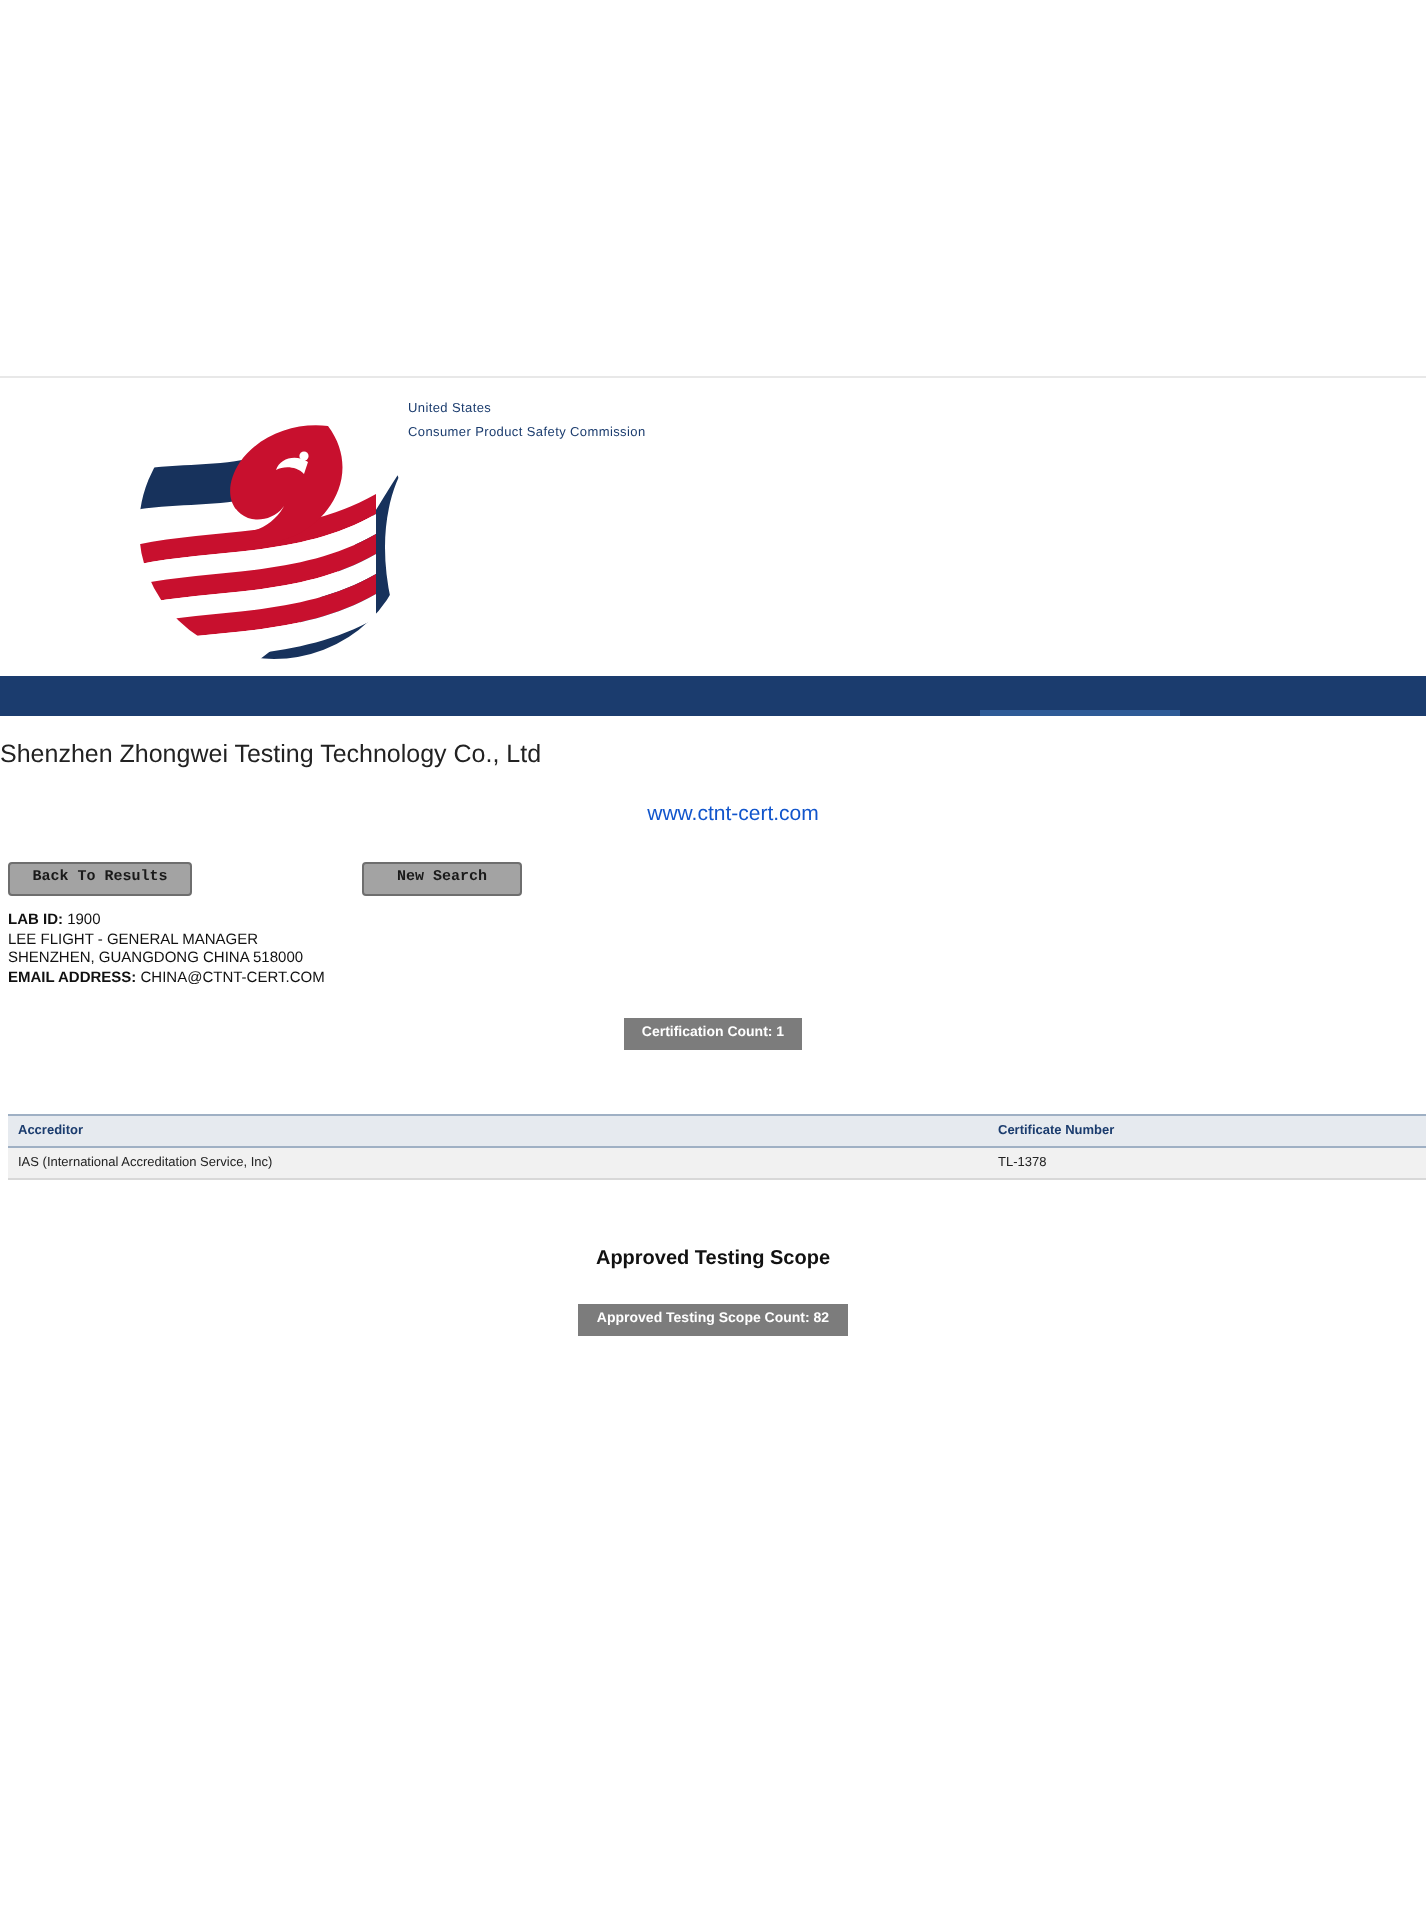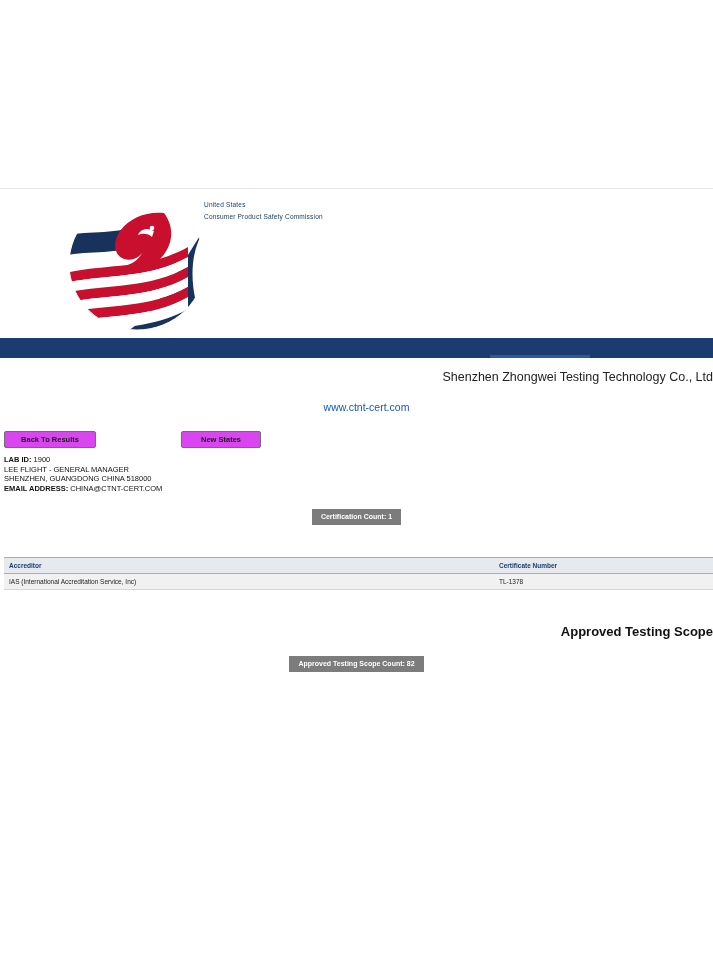--- a/index.html
+++ b/index.html
@@ -74,21 +74,21 @@
 
   
   .content {
     position: absolute;
     top: 358px;
     left: 0;
     width: 713px;
   }
 
   .lab-title {
-    text-align: right;
+    text-align: left;
     font-size: 12.5px;
     color: #222222;
     margin-top: 12px;
   }
   .lab-url {
     text-align: center;
     font-size: 10.5px;
     color: #1155cc;
     margin-top: 17px;
     text-decoration: none;
@@ -97,24 +97,24 @@
   }
 
   .button-row {
     position: relative;
     height: 18px;
     margin-top: 18px;
   }
   .gold-button {
     position: absolute;
     height: 17px;
-    background: #d946ef;
+    background: #a3a3a3;
     border: 1px solid #6e6e6e;
     border-radius: 2px;
-    font-family: Liberation Sans, sans-serif;
+    font-family: Liberation Mono, monospace;
     font-size: 7.5px;
     font-weight: bold;
     color: #1a1a1a;
     cursor: pointer;
     padding: 0;
     line-height: 15px;
   }
   .btn-back { left: 4px; width: 92px; }
   .btn-new { left: 181px; width: 80px; }
 
@@ -177,22 +177,22 @@
     background: #f1f1f1;
     font-size: 6.5px;
     color: #222222;
     padding: 4px 5px;
     border-bottom: 1px solid #d8d8d8;
   }
   .col-accreditor { width: 480px; }
   .col-certnumber { width: 225px; }
 
   .scope-heading {
-    text-align: right;
-    font-size: 13px;
+    text-align: center;
+    font-size: 10px;
     font-weight: bold;
     color: #111111;
     margin-top: 34px;
   }
   .scope-badge-wrap {
     text-align: center;
     margin-top: 13px;
   }
 </style>
 </head>
@@ -242,21 +242,21 @@
 </div>
 
 <div class="content">
 
   <div class="lab-title">Shenzhen Zhongwei Testing Technology Co., Ltd</div>
 
   <a class="lab-url" href="#">www.ctnt-cert.com</a>
 
   <div class="button-row">
     <button class="gold-button btn-back">Back To Results</button>
-    <button class="gold-button btn-new">New States</button>
+    <button class="gold-button btn-new">New Search</button>
   </div>
 
 
   <div class="contact-block">
     <div>
       <span class="lbl">LAB ID:</span>
       <span>1900</span>
     </div>
     <div>LEE FLIGHT - GENERAL MANAGER</div>
     <div>SHENZHEN, GUANGDONG CHINA 518000</div>

